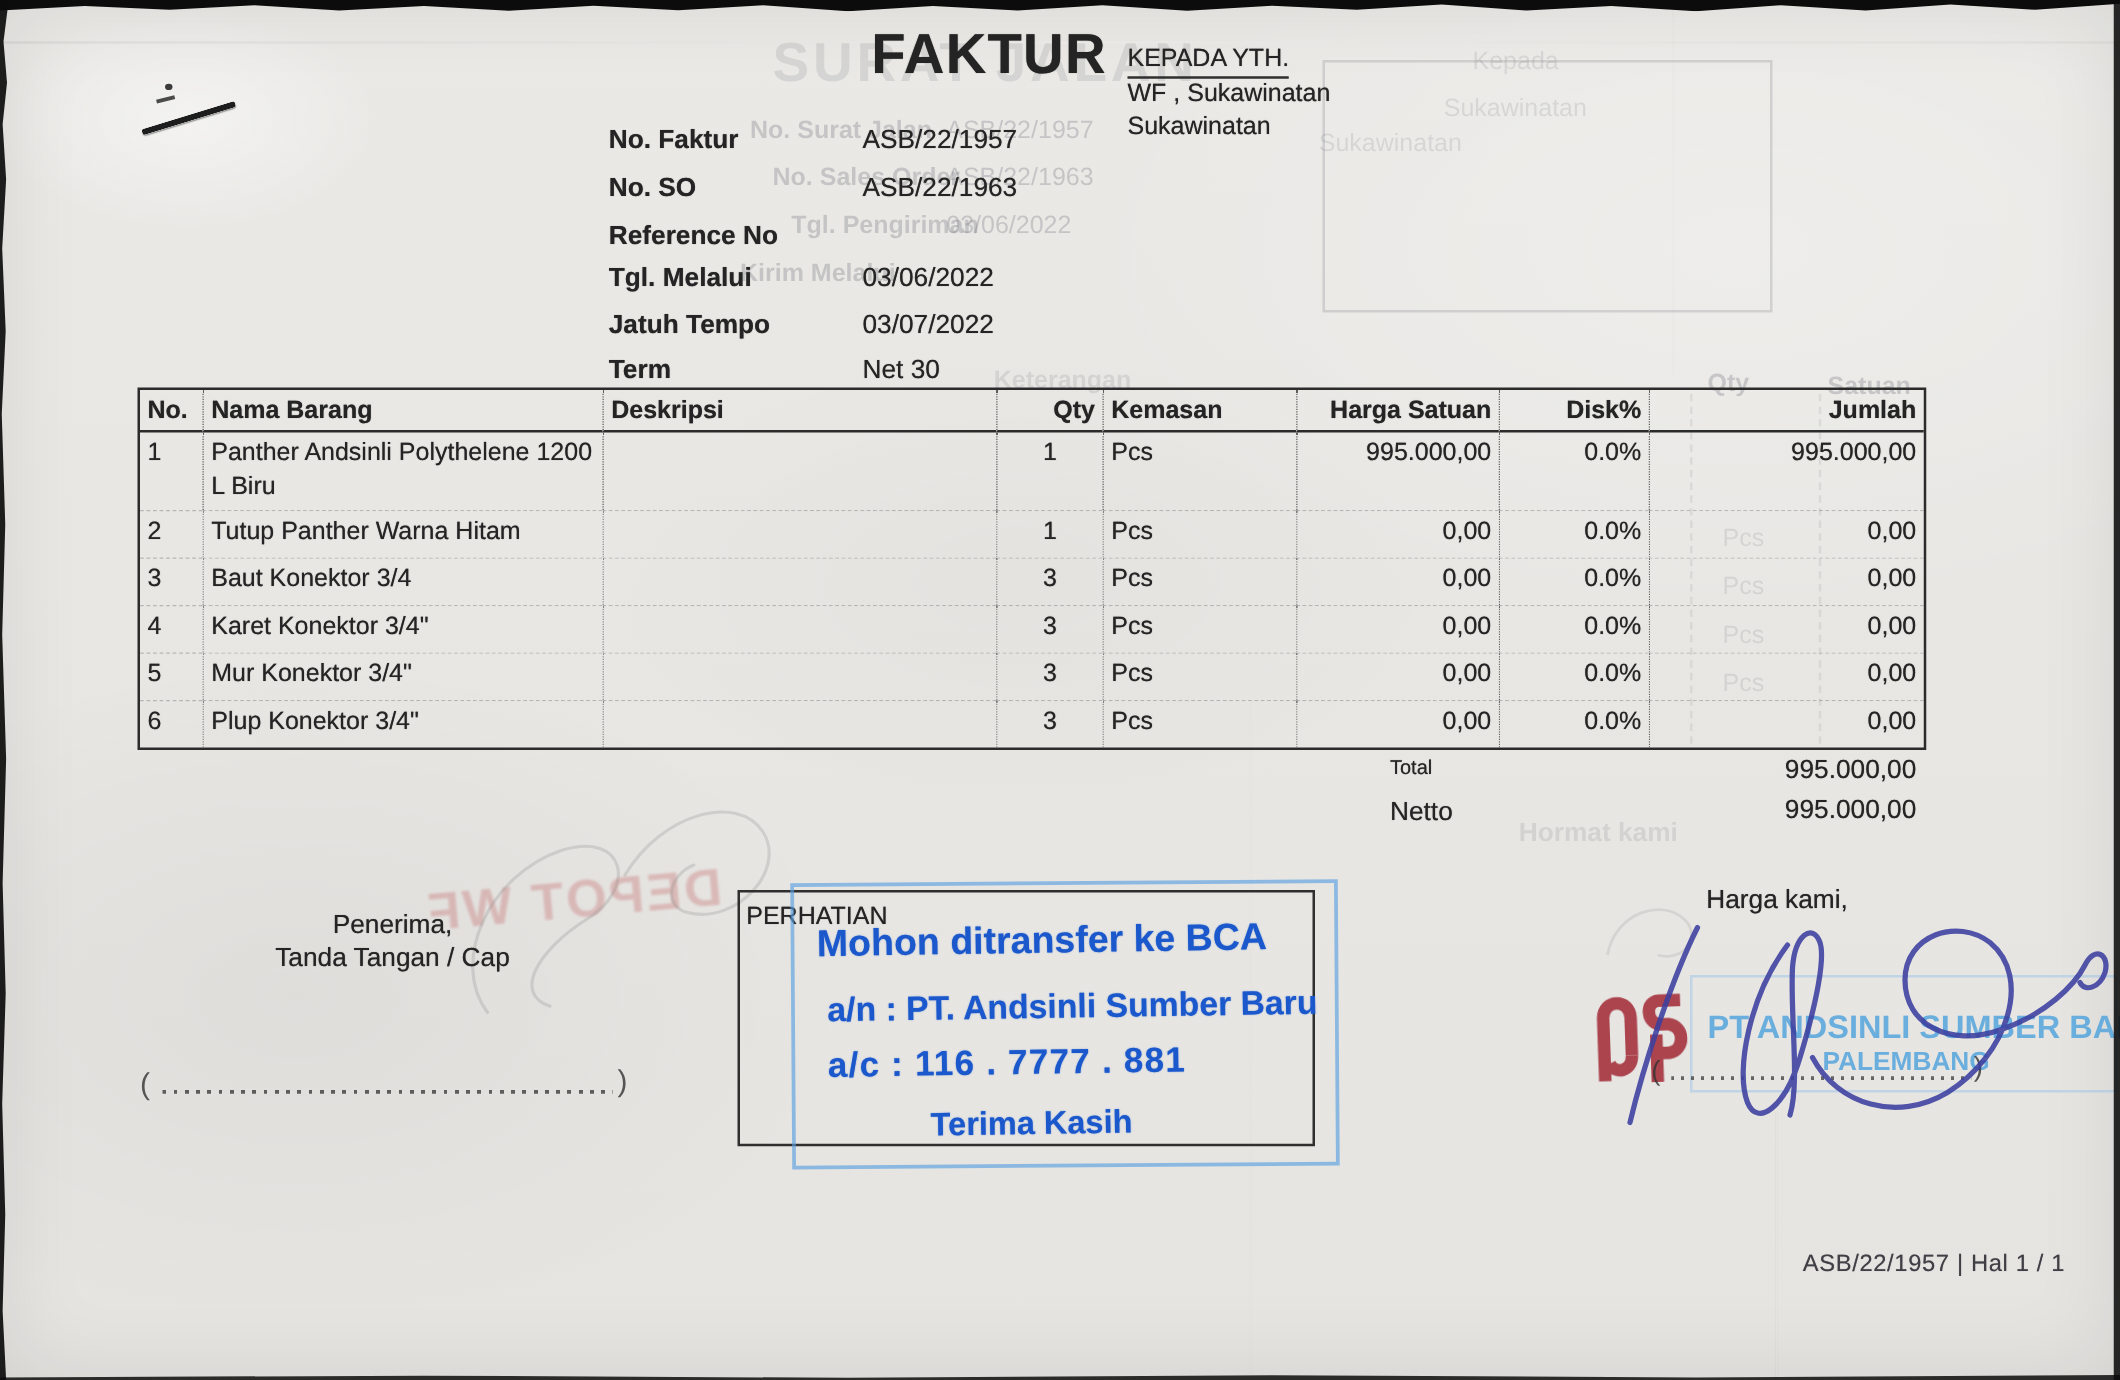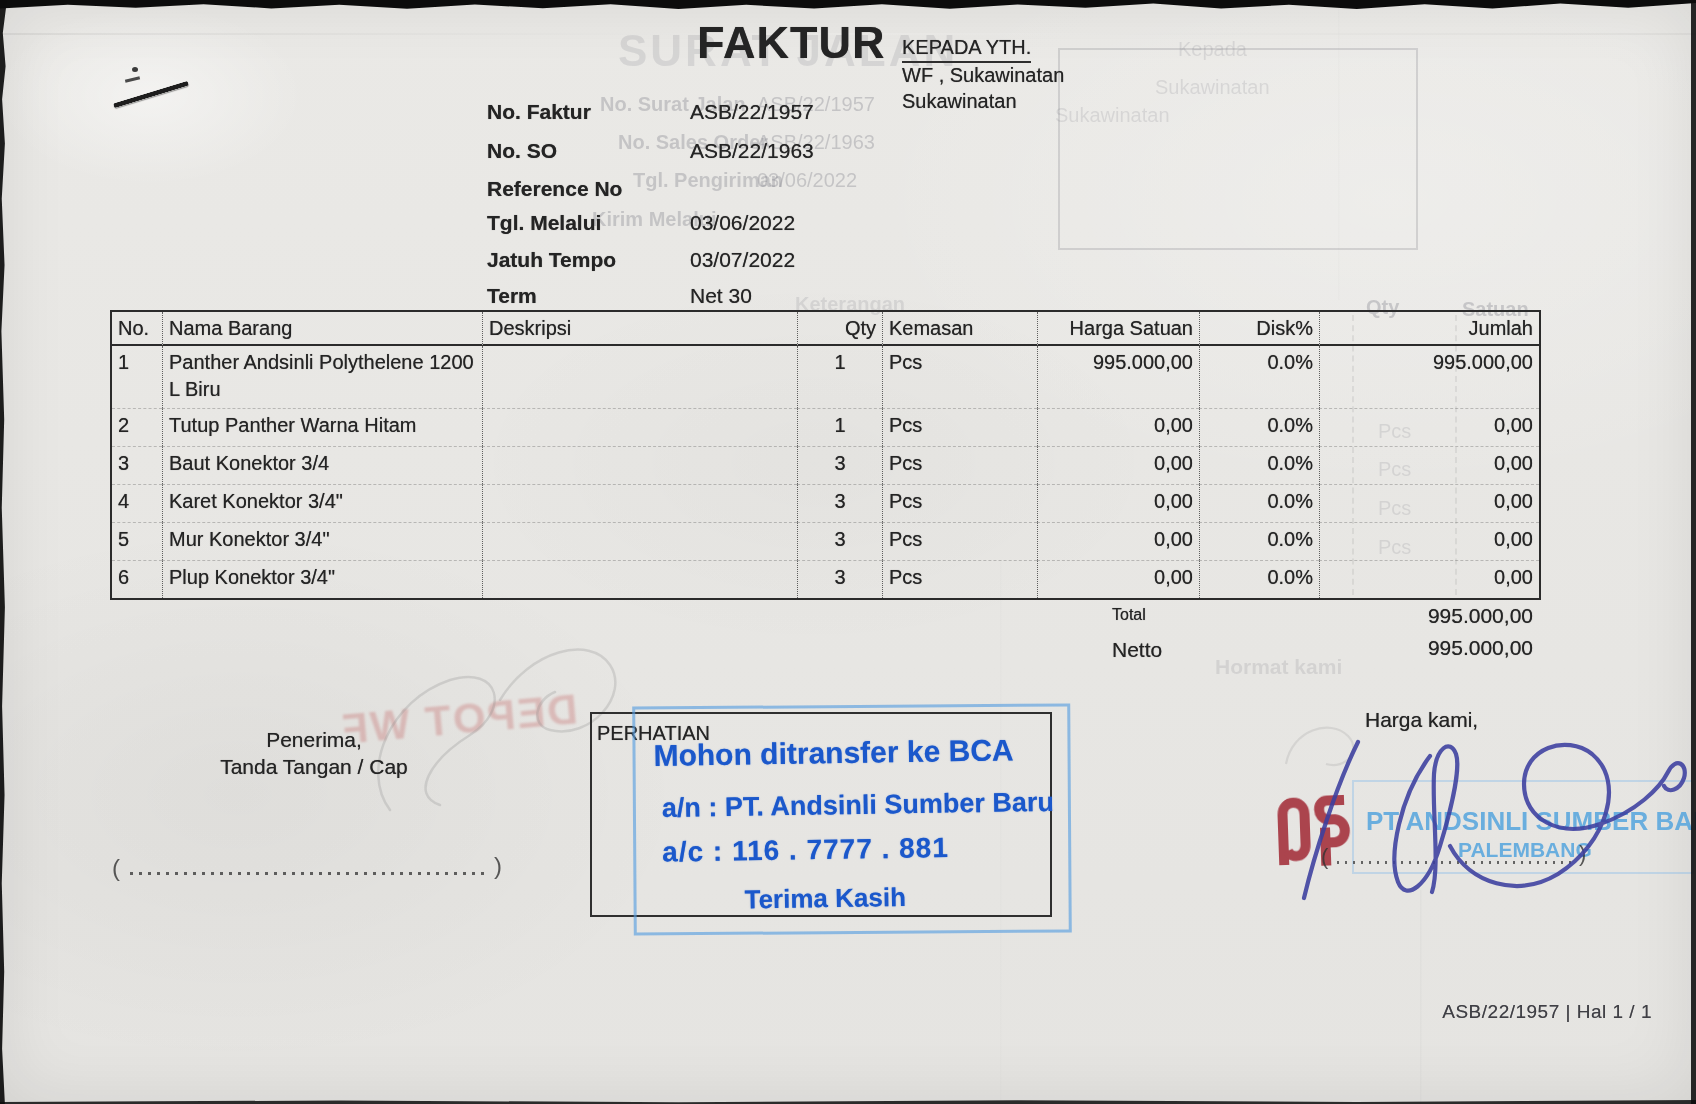--- a/index.html
+++ b/index.html
@@ -34,21 +34,21 @@
   .staple-dot{position:absolute;left:132px;top:67px;width:6px;height:5px;background:#3a3a3a;border-radius:50%;}
   .staple-dash{position:absolute;left:125px;top:78px;width:15px;height:3px;background:#4a4a4a;transform:rotate(-14deg);}
   
   .invtable{position:absolute;left:110px;top:310px;width:1427px;display:grid;
     grid-template-columns:50px 320px 315px 85px 155px 162px 120px 220px;
     grid-template-rows:34px 62px 38px 38px 38px 38px 38px;
     border:2.5px solid #2b2b2b;}
   .invtable .cell{border-left:1px dotted rgba(50,50,50,.75);padding:3px 6px;font-size:20px;
     color:#242424;text-shadow:0 0 .7px rgba(35,35,35,.7);overflow:hidden;line-height:27px;}
   .invtable .c0{border-left:none;}
-  .invtable .hd{border-bottom:2.5px solid #2b2b2b;font-weight:normal;}
+  .invtable .hd{border-bottom:2.5px solid #2b2b2b;font-weight:bold;}
   .invtable .rsep{border-top:1px dashed rgba(60,60,60,.28);}
   .al{text-align:left;} .ar{text-align:right;} .ac{text-align:center;}
   
   .terbox{position:absolute;left:110px;top:606px;width:845px;height:102px;border:2.5px solid #2b2b2b;}
   
   .attbox{position:absolute;left:590px;top:712px;width:458px;height:201px;border:2px solid #2f2f2f;}
   .bluestamp{position:absolute;left:633px;top:705px;width:432px;height:223px;
     border:3px solid rgba(90,160,225,.65);transform:rotate(-.4deg);}
   .bluetext{position:absolute;white-space:nowrap;color:#1b58cb;font-weight:bold;
     text-shadow:0 0 1.2px rgba(27,88,203,.6);transform:rotate(-.5deg);}

